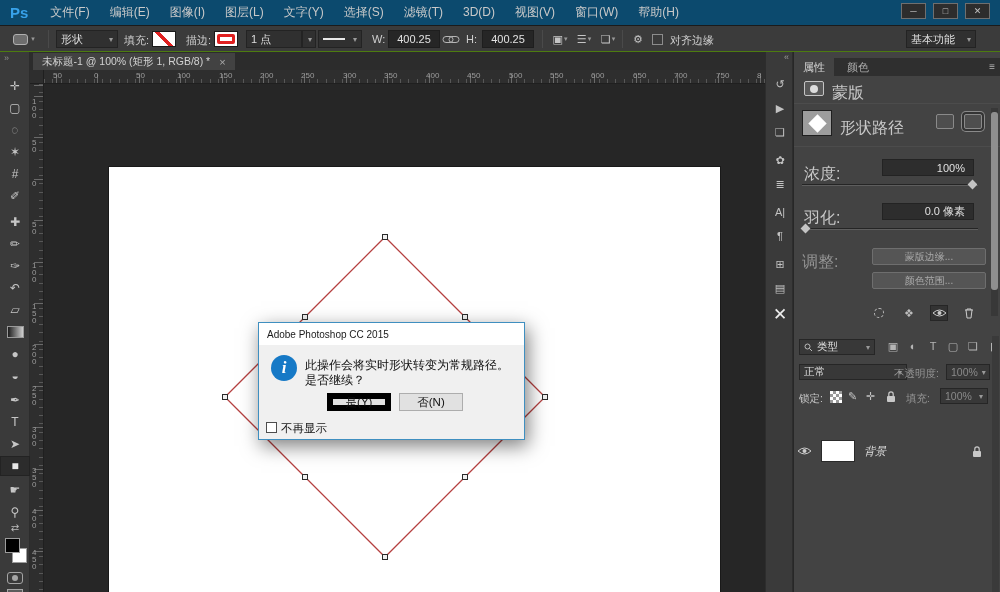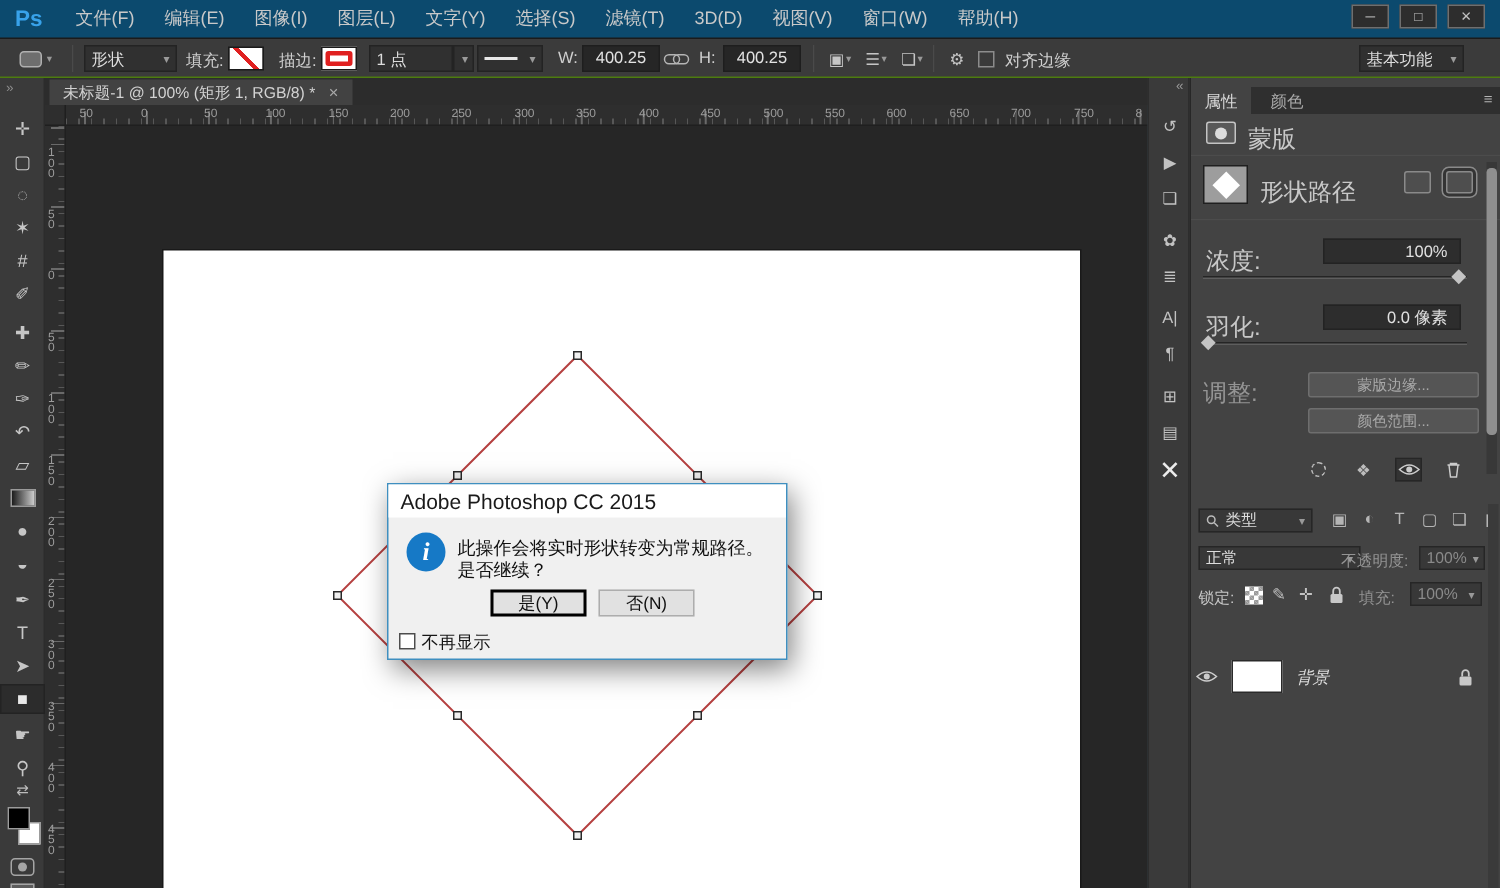--- a/index.html
+++ b/index.html
@@ -61,25 +61,25 @@
 .vruler{position:absolute;left:0;top:14px;width:14px;height:508px;background:#2e2e2e;border-right:1px solid #1f1f1f;overflow:hidden;}
 .vruler::after{content:"";position:absolute;top:0;bottom:0;right:0;width:4px;background:repeating-linear-gradient(180deg,#575757 0 1px,transparent 1px 8.28px);}
 .vruler::before{content:"";position:absolute;top:0;bottom:0;right:0;width:9px;background:repeating-linear-gradient(180deg,#6a6a6a 0 1px,transparent 1px 41.4px);background-position:0 12px;}
 .vnum{position:absolute;left:2px;width:8px;font-size:8px;line-height:7px;color:#9c9c9c;word-break:break-all;}
 .pasteboard{position:absolute;left:14px;top:14px;width:721px;height:508px;background:#262626;}
 .white-canvas{position:absolute;left:65px;top:83px;width:611px;height:439px;background:#fff;box-shadow:0 0 0 1px #191919;}
 .shape-svg{position:absolute;left:14px;top:14px;z-index:3;pointer-events:none;}
 
 
 .dialog{position:absolute;left:258px;top:322px;width:267px;height:118px;background:#f0f0f0;border:1px solid #3f8fc0;box-shadow:3px 6px 18px rgba(0,0,0,.5);z-index:50;}
-.dlg-title{height:22px;background:#fff;display:flex;align-items:center;padding-left:8px;font-size:14px;color:#1a1a1a;}
+.dlg-title{height:22px;background:#fff;display:flex;align-items:center;padding-left:8px;font-size:10px;color:#1a1a1a;}
 .dlg-info{position:absolute;left:12px;top:32px;width:26px;height:26px;border-radius:50%;background:#1679c6;color:#fff;font-family:"Liberation Serif",serif;font-size:17px;font-weight:bold;font-style:italic;display:flex;align-items:center;justify-content:center;}
 .dlg-msg{position:absolute;left:46px;top:35px;width:214px;font-size:12px;color:#101010;line-height:15px;}
 .dlg-btn{position:absolute;top:70px;width:64px;height:18px;background:#e1e1e1;border:1px solid #adadad;font-size:11.5px;color:#111;display:flex;align-items:center;justify-content:center;}
-.dlg-btn.default{border:2px solid #000000;left:68px;}
+.dlg-btn.default{border:6px solid #000000;left:68px;}
 .dlg-btn.no{left:140px;}
 .dlg-check{position:absolute;left:7px;top:99px;width:11px;height:11px;background:#fff;border:1px solid #4d4d4d;}
 .dlg-checklabel{position:absolute;left:22px;top:98px;font-size:11.5px;color:#161616;}
 
 
 .strip{position:absolute;left:765px;top:52px;width:28px;height:540px;background:#3a3a3a;border-left:1px solid #2d2d2d;border-right:1px solid #2d2d2d;z-index:5;}
 .strip-collapse{position:absolute;right:3px;top:0px;color:#999;font-size:9px;}
 .strip-icon{position:absolute;left:0;width:28px;height:20px;display:flex;align-items:center;justify-content:center;color:#c2c2c2;font-size:11px;}
 .strip-icon.big{font-size:17px;color:#ececec;font-weight:bold;}
 

